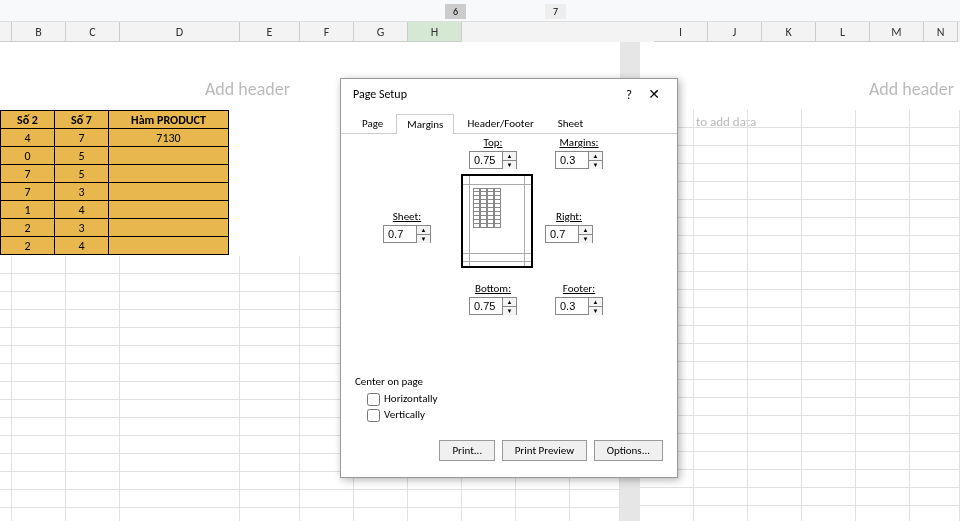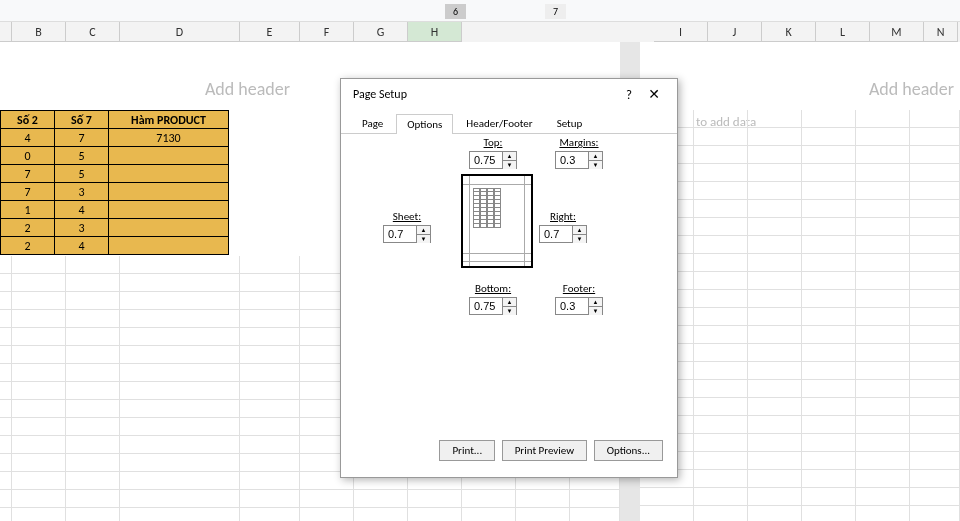--- a/index.html
+++ b/index.html
@@ -546,23 +546,23 @@
 </div>
 
 <div class="dialog">
   <div class="dialog-titlebar">
     <span class="dialog-title">Page Setup</span>
     <span class="dialog-help">?</span>
     <span class="dialog-close">✕</span>
   </div>
   <div class="dialog-tabs">
     <div class="dialog-tab">Page</div>
-    <div class="dialog-tab active">Options</div>
+    <div class="dialog-tab active">Margins</div>
     <div class="dialog-tab">Header/Footer</div>
-    <div class="dialog-tab">Setup</div>
+    <div class="dialog-tab">Sheet</div>
   </div>
   <div class="dialog-body">
 
     <div class="margin-field" style="top:2px;left:128px">
       <label>Top:</label>
       <span class="spinner">
         <input value="0.75" style="">
         <span class="arrows">
             <span class="arrow">▲</span>
             <span class="arrow">▼</span>
@@ -585,21 +585,21 @@
       <label>Sheet:</label>
       <span class="spinner">
         <input value="0.7" style="">
         <span class="arrows">
             <span class="arrow">▲</span>
             <span class="arrow">▼</span>
           </span>
       </span>
     </div>
 
-    <div class="margin-field" style="top:76px;left:198px">
+    <div class="margin-field" style="top:76px;left:204px">
       <label>Right:</label>
       <span class="spinner">
         <input value="0.7" style="">
         <span class="arrows">
             <span class="arrow">▲</span>
             <span class="arrow">▼</span>
           </span>
       </span>
     </div>
 
@@ -690,20 +690,25 @@
             <div class="pv-cell-row">
               <div class="pv-cell"></div>
               <div class="pv-cell"></div>
               <div class="pv-cell"></div>
               <div class="pv-cell"></div>
             </div>
           </div>
       </div>
     </div>
 
+    <div class="center-section">
+      <div class="title">Center on page</div>
+      <label><input type="checkbox" style=""><span>Horizontally</span></label>
+      <label><input type="checkbox" style=""><span>Vertically</span></label>
+    </div>
 
   </div>
   <div class="dialog-buttons">
     <div class="row1">
       <span class="btn">Print...</span>
       <span class="btn">Print Preview</span>
       <span class="btn">Options...</span>
     </div>
   </div>
 </div>

